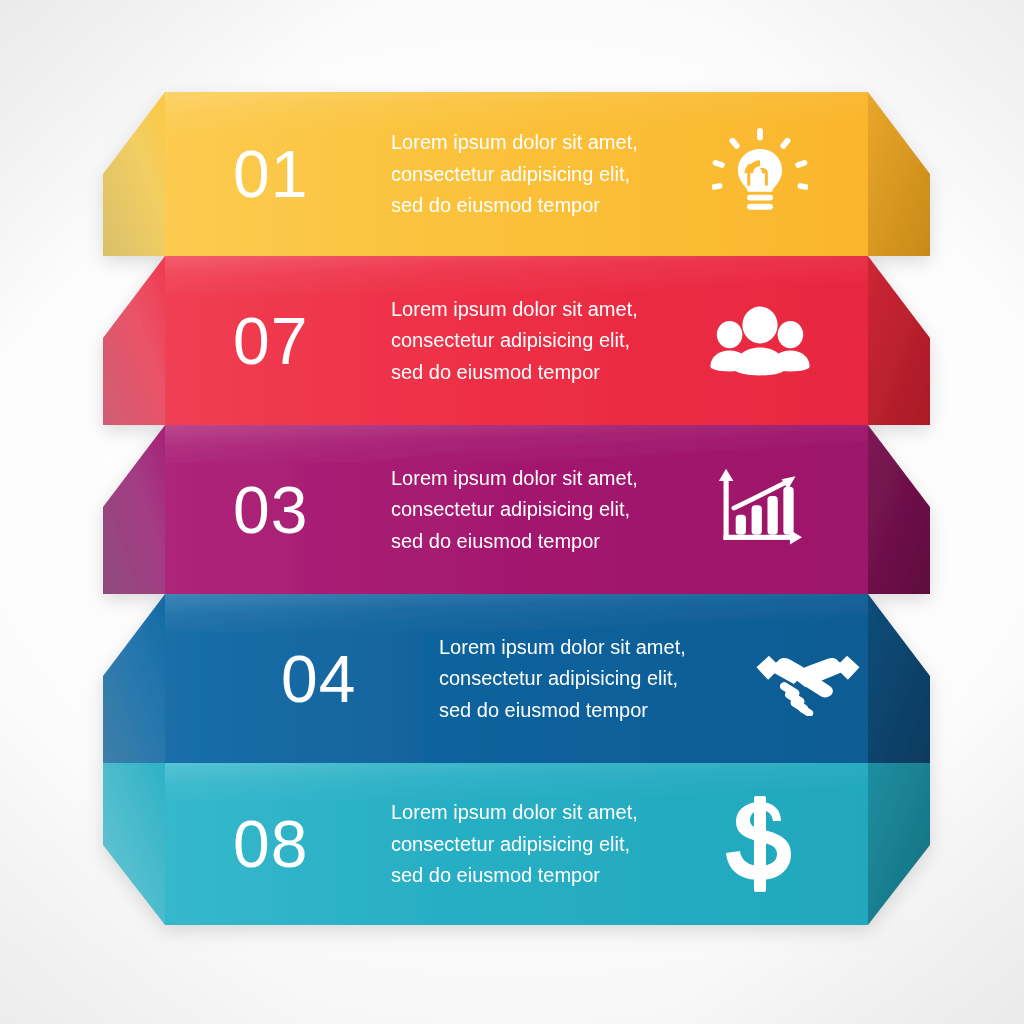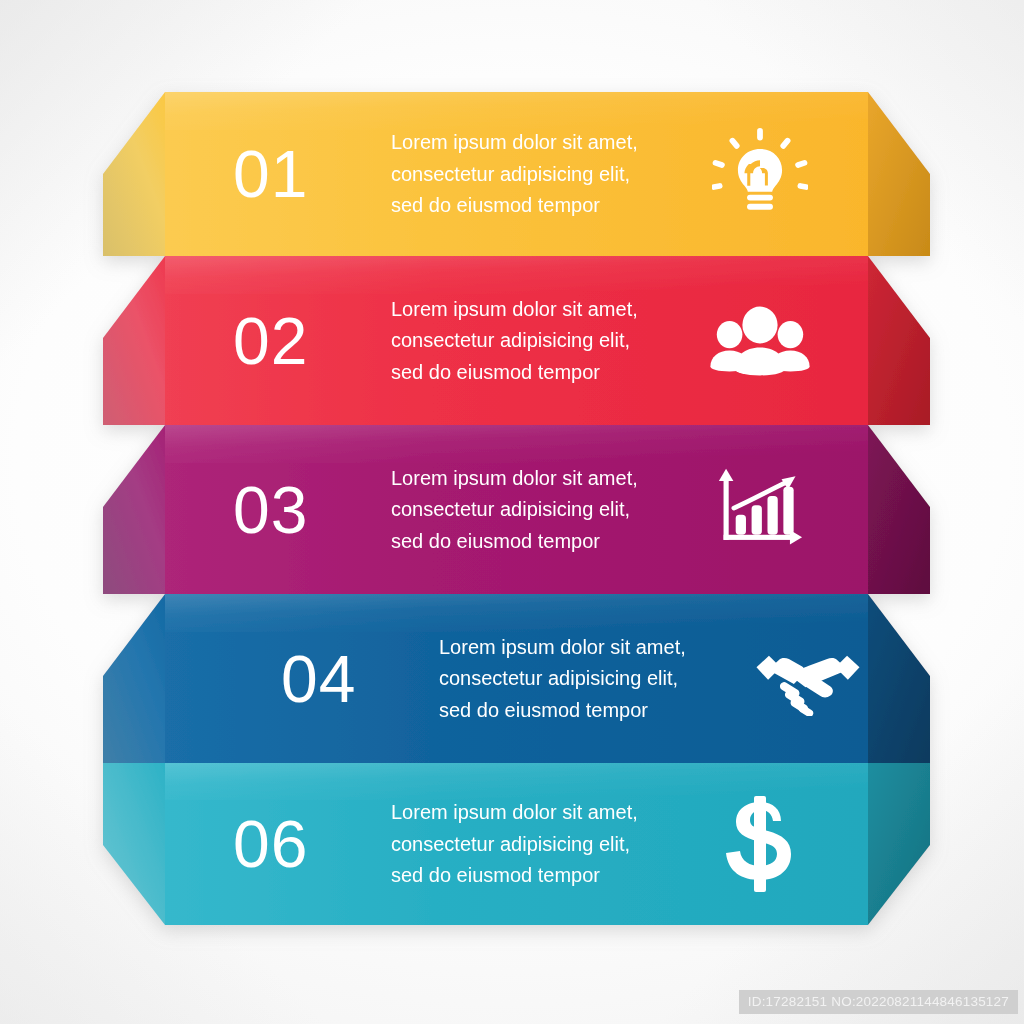--- a/index.html
+++ b/index.html
@@ -303,21 +303,21 @@
             <rect x="90" y="33" width="6" height="13" rx="3" transform="rotate(72 93 39.5)"></rect>
             <rect x="2" y="57" width="6" height="12" rx="3" transform="rotate(-100 5 63)"></rect>
             <rect x="92" y="57" width="6" height="12" rx="3" transform="rotate(100 95 63)"></rect>
           </svg>
         </div>
       </div>
     </div>
 
     <div class="band-layer" style="top:256px;height:169px;">
       <div class="band-content">
-        <div class="band-number">02</div>
+        <div class="band-number">07</div>
         <div class="band-text">Lorem ipsum dolor sit amet, consectetur adipisicing elit, sed do eiusmod tempor</div>
         <div class="band-icon">
           <svg width="104" height="76" viewBox="0 0 130 90" fill="#ffffff">
             <ellipse cx="27" cy="37" rx="16" ry="17"></ellipse>
             <path d="M27 57c-14 0-24 8.5-24 19.5 0 4 10 6.5 24 6.5s24-2.5 24-6.5C51 65.5 41 57 27 57z"></path>
             <ellipse cx="103" cy="37" rx="16" ry="17"></ellipse>
             <path d="M103 57c-14 0-24 8.5-24 19.5 0 4 10 6.5 24 6.5s24-2.5 24-6.5C127 65.5 117 57 103 57z"></path>
             <ellipse cx="65" cy="25" rx="22" ry="23"></ellipse>
             <path d="M65 53c-19 0-32 11.5-32 26 0 5.5 14 9 32 9s32-3.5 32-9c0-14.5-13-26-32-26z"></path>
           </svg>
@@ -371,29 +371,28 @@
             <rect x="36" y="62" width="26" height="10" rx="5" transform="rotate(32 49 67)"></rect>
             <rect x="43" y="71" width="23" height="10" rx="5" transform="rotate(32 54.5 76)"></rect>
             <rect x="53" y="78" width="19" height="9" rx="4.5" transform="rotate(32 62.5 82.5)"></rect>
           </svg>
         </div>
       </div>
     </div>
 
     <div class="band-layer" style="top:763px;height:162px;">
       <div class="band-content">
-        <div class="band-number">06</div>
+        <div class="band-number">08</div>
         <div class="band-text">Lorem ipsum dolor sit amet, consectetur adipisicing elit, sed do eiusmod tempor</div>
         <div class="band-icon">
           <svg width="72" height="96" viewBox="0 0 72 96" fill="#ffffff">
             <rect x="30" y="0" width="12" height="96" rx="2"></rect>
             <path d="M57 25 C57 12 47 6 36 6 C23 6 12 13 12 26 C12 37 21 42 33 45 L40 47 C49 49 53 52 53 58 C53 66 45 70 36 70 C26 70 17 65 16 55 L2 57 C4 76 18 84 36 84 C53 84 67 75 67 58 C67 45 58 39 44 35 L36 33 C29 31 26 29 26 24 C26 18 31 14 37 14 C44 14 48 18 49 25 Z"></path>
           </svg>
         </div>
       </div>
     </div>
 
   </div>
 
 
-  <div class="wm-id">ID:17282151 NO:20220821144846135127</div>
 
 </div>
 
 </body></html>

